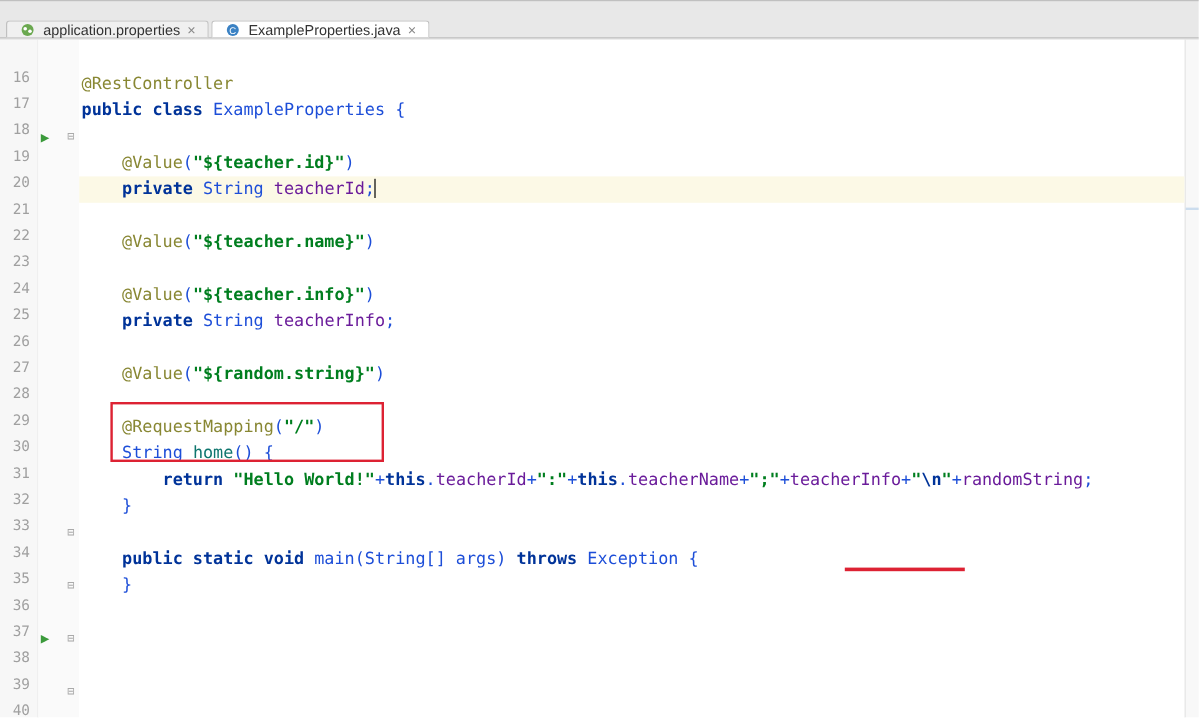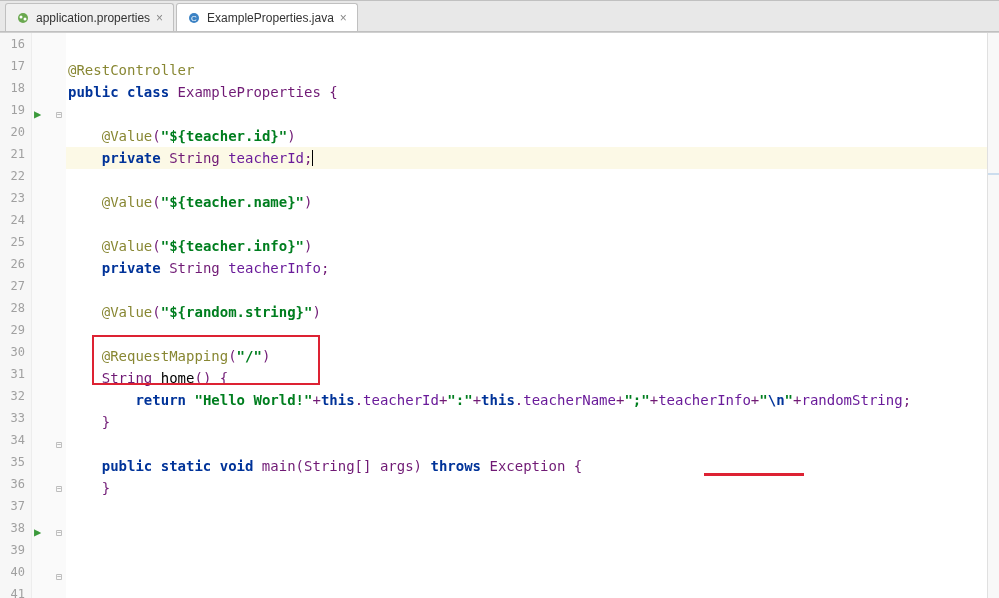--- a/index.html
+++ b/index.html
@@ -1,43 +1,43 @@
 <!DOCTYPE html>
 <html><head>
 <meta charset="utf-8">
 <style>
 * { margin: 0; padding: 0; box-sizing: border-box; }
 body { font-family: "Consolas", "Monaco", monospace; font-size: 13px; background: #ffffff; overflow: hidden; width: 999px; height: 598px; }
 
 .tabbar { height: 32px; background: #e8e8e8; border-bottom: 1px solid #c0c0c0; display: flex; align-items: flex-end; padding-left: 5px; border-top: 1px solid #c0c0c0; }
-.tab { height: 28px; padding: 0 10px; display: flex; align-items: center; gap: 6px; border: 1px solid #c0c0c0; border-bottom: none; margin-right: 2px; font-family: Arial, sans-serif; font-size: 12px; color: #333; background: #f0f0f0; border-top-left-radius: 3px; border-top-right-radius: 3px; position: relative; }
+.tab { height: 14px; padding: 0 10px; display: flex; align-items: center; gap: 6px; border: 1px solid #c0c0c0; border-bottom: none; margin-right: 2px; font-family: Arial, sans-serif; font-size: 12px; color: #333; background: #f0f0f0; border-top-left-radius: 3px; border-top-right-radius: 3px; position: relative; }
 .tab.active { background: #ffffff; }
 .tab .tab-icon { width: 14px; height: 14px; }
 .tab .close-icon { color: #888; font-size: 12px; }
 
 .editor-wrap { display: flex; height: calc(598px - 32px); border-top: 1px solid #d0d0d0; }
-.gutter { width: 32px; text-align: right; color: #a0a0a0; background: #f7f7f7; font-size: 12px; padding-top: 0; user-select: none; border-right: 1px solid #ededed; }
+.gutter { width: 32px; text-align: right; color: #a0a0a0; background: #f7f7f7; font-size: 12px; padding-top: 20px; user-select: none; border-right: 1px solid #ededed; }
 .gutter div { height: 22px; line-height: 22px; padding-right: 6px; }
 
 .fold-col { width: 34px; background: #fafafa; padding-top: 4px; position: relative; }
 .fold-col .row { height: 22px; display: flex; align-items: center; justify-content: flex-end; padding-right: 2px; gap: 1px; }
 .run-arrow { color: #3b9a3b; font-size: 12px; margin-right: auto; margin-left: 2px; }
 .fold-mark { color: #aaa; font-size: 10px; width: 10px; text-align: center; }
 
 .code { flex: 1; padding-top: 4px; position: relative; background: #fff; }
 .line { height: 22px; line-height: 22px; white-space: pre; padding-left: 2px; font-size: 14px; position: relative; }
 .line.hl { background: #fcf9e6; }
 
 .kw { color: #003399; font-weight: bold; }
 .anno { color: #888733; }
 .str { color: #007e1f; font-weight: bold; }
 .field { color: #6a1b9a; }
 .link { color: #0066cc; text-decoration: underline; }
-.mname { color: #000000; }
-.plain { color: #701a75; }
+.mname { color: #0f766e; }
+.plain { color: #1d4ed8; }
 .esc { color: #003399; font-weight: bold; }
 .static-m { font-style: italic; color: #222; }
 
 .red-box { position: absolute; border: 2px solid #d23; pointer-events: none; }
 .red-underline { position: absolute; height: 3px; background: #d23; pointer-events: none; }
 
 .right-strip { width: 12px; background: #f8f8f8; border-left: 1px solid #e0e0e0; }
 .right-strip .mark { width: 100%; height: 2px; }
 
 .cursor { display: inline-block; width: 1px; height: 16px; background: #000; vertical-align: middle; position: relative; top: -1px; }

